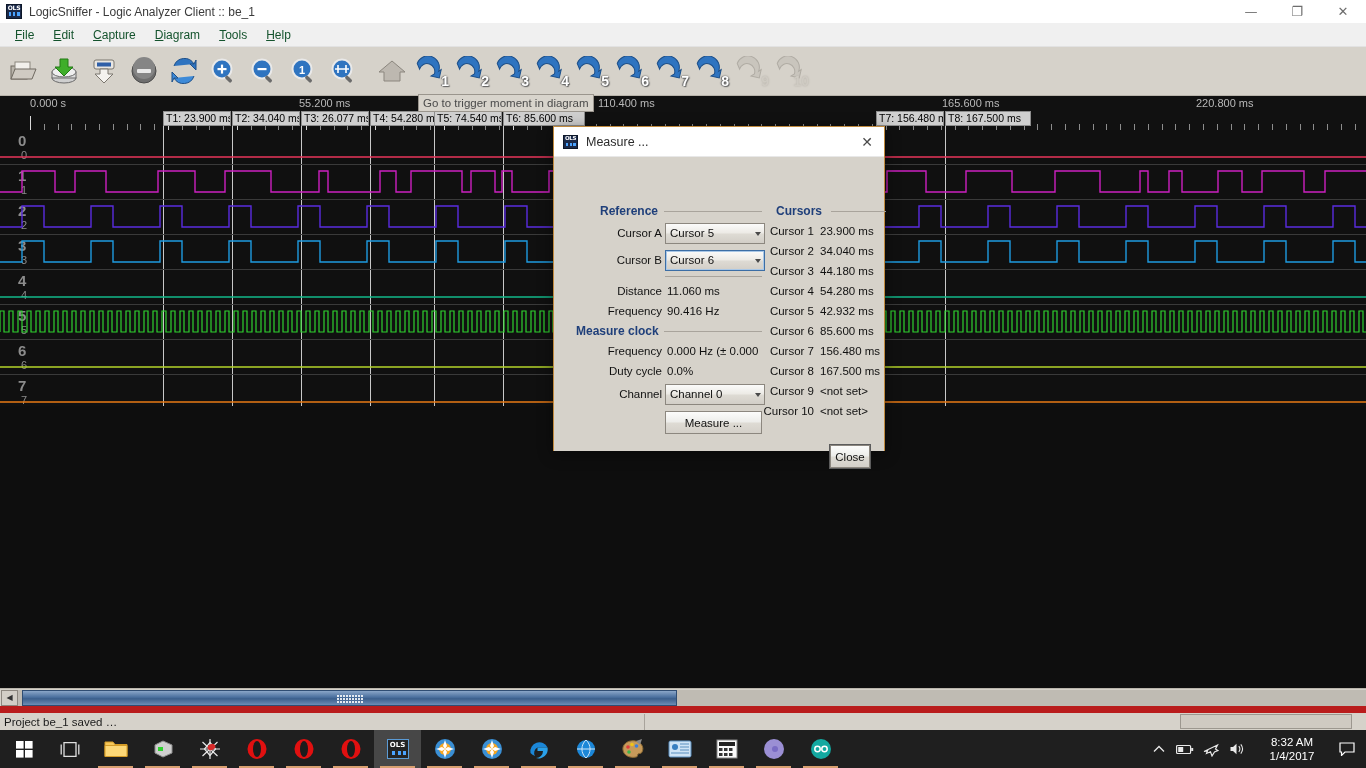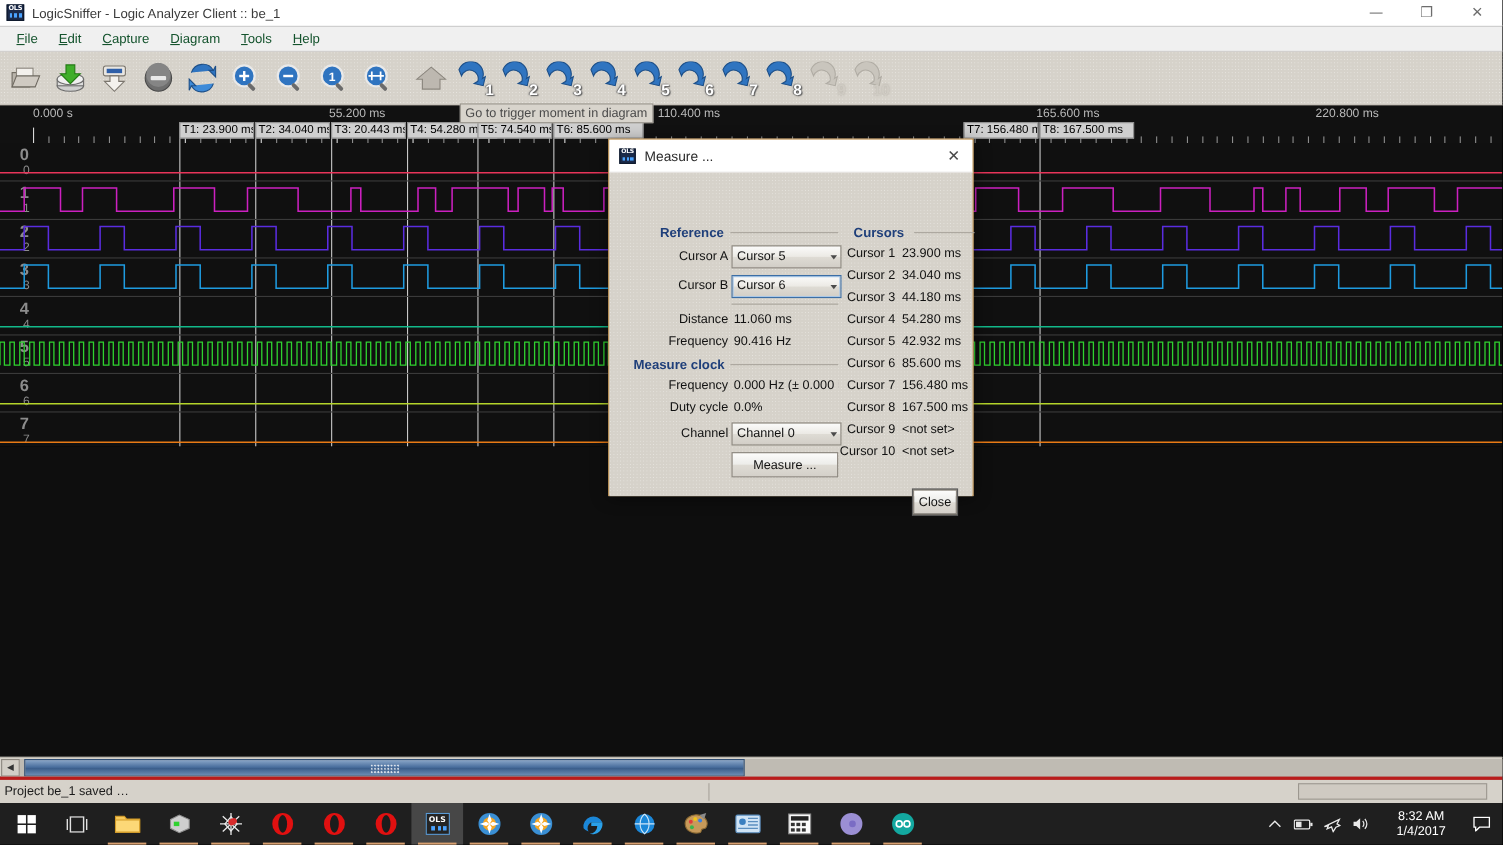--- a/index.html
+++ b/index.html
@@ -133,21 +133,21 @@
   .sb-grip {
     position: absolute; left: 50%; top: 4px; width: 26px; height: 8px; margin-left: -13px;
     background-image: radial-gradient(circle at 1px 1px, rgba(255,255,255,0.85) 0.8px, transparent 1px);
     background-size: 3px 3px;
   }
 
   
   .statusbar {
     position: absolute; left: 0; top: 706px; width: 1366px; height: 24px;
     background: #d6d2ca; display: flex; align-items: center;
-    border-top: 3px solid #b91c1c;
+    border-top: 7px solid #b91c1c;
   }
   .status-text {
     font-size: 11.5px; color: #1a1a1a; margin-left: 4px;
     font-family: "Liberation Sans", sans-serif;
   }
   .status-right {
     margin-left: auto; margin-right: 14px; width: 172px; height: 15px;
     border: 1px solid #9c978f; background: #cfcac2;
   }
   .status-divider { width: 1px; height: 16px; background: #a8a39b; margin-left: auto; margin-right: 8px; }
@@ -572,21 +572,21 @@
           <div class="tick minor" style="left:1300px;"></div>
           <div class="tick minor" style="left:1313px;"></div>
           <div class="tick minor" style="left:1327px;"></div>
           <div class="tick minor" style="left:1341px;"></div>
           <div class="tick minor" style="left:1355px;"></div>
         </div>
     </div>
 
     <div class="cursor-flag" style="left:163px; width:68px;">T1: 23.900 ms</div>
     <div class="cursor-flag" style="left:232px; width:68px;">T2: 34.040 ms</div>
-    <div class="cursor-flag" style="left:301px; width:68px;">T3: 20.443 ms</div>
+    <div class="cursor-flag" style="left:301px; width:68px;">T3: 26.077 ms</div>
     <div class="cursor-flag" style="left:370px; width:82px;">T4: 54.280 ms</div>
     <div class="cursor-flag" style="left:434px; width:68px;">T5: 74.540 ms</div>
     <div class="cursor-flag" style="left:503px; width:82px;">T6: 85.600 ms</div>
     <div class="cursor-flag" style="left:876px; width:68px;">T7: 156.480 ms</div>
     <div class="cursor-flag" style="left:945px; width:86px;">T8: 167.500 ms</div>
 
     <div id="cursor-lines">
         <div class="cursor-line" style="left:163px;"></div>
         <div class="cursor-line" style="left:232px;"></div>
         <div class="cursor-line" style="left:301px;"></div>

